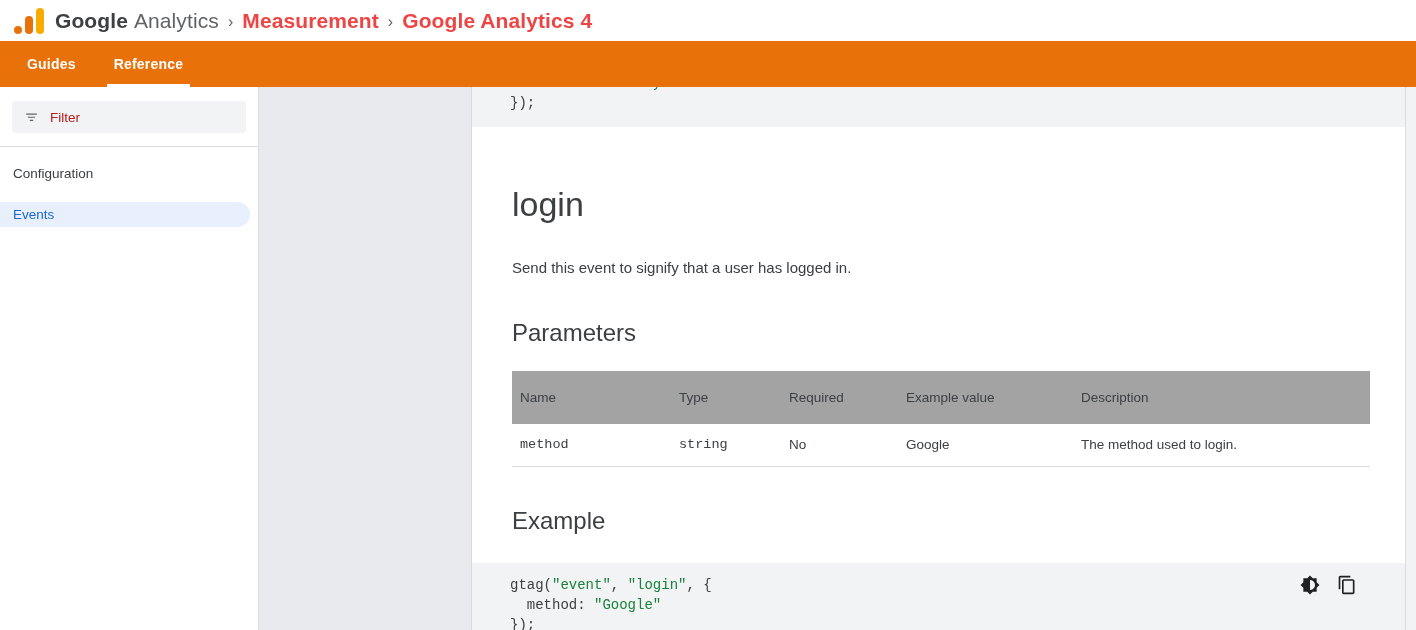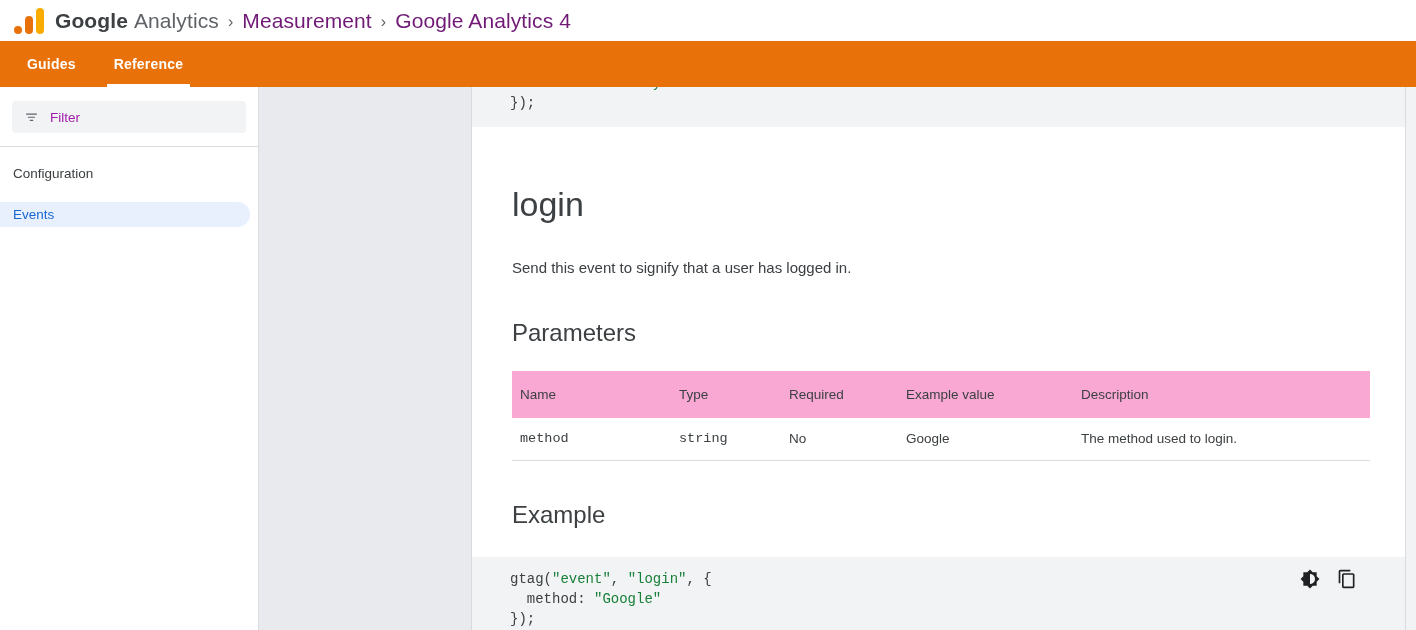--- a/index.html
+++ b/index.html
@@ -63,22 +63,22 @@
   .breadcrumb .brand-strong {
     font-weight: 700;
     color: #3c4043;
   }
   .breadcrumb .brand-light {
     font-weight: 400;
     color: #5f6368;
     margin-left: 6px;
   }
   .breadcrumb .crumb {
-    color: #701a75;
-    font-weight: 400;
+    color: #ef4444;
+    font-weight: 700;
   }
   .breadcrumb .sep {
     margin: 0 9px;
     color: #5f6368;
     font-size: 16px;
     position: relative;
     top: 1px;
   }
 
   
@@ -144,21 +144,21 @@
     cursor: text;
   }
   .filter-icon {
     width: 15px; height: 15px;
     margin-right: 11px;
     flex: none;
     display: block;
   }
   .filter-placeholder {
     font-size: 13.5px;
-    color: #a21caf;
+    color: #b91c1c;
   }
   .sidebar-sep {
     height: 1px;
     background: #dadce0;
     width: 100%;
   }
   .nav-list {
     padding-top: 14px;
   }
   .nav-item {
@@ -261,26 +261,26 @@
     margin-top: 40px;
   }
 
   table.params {
     width: 858px;
     border-collapse: collapse;
     margin-top: 24px;
     font-size: 13.5px;
   }
   table.params thead th {
-    background: #f9a8d4;
+    background: #a3a3a3;
     text-align: left;
     font-weight: 400;
     color: #3c4043;
     padding: 13px 8px 13px 0;
-    height: 47px;
+    height: 53px;
     vertical-align: middle;
   }
   table.params thead th:first-child { padding-left: 8px; }
   table.params tbody td {
     padding: 13px 8px 14px 0;
     color: #3c4043;
     border-bottom: 1px solid #dadce0;
     vertical-align: middle;
   }
   table.params tbody td:first-child { padding-left: 8px; }

